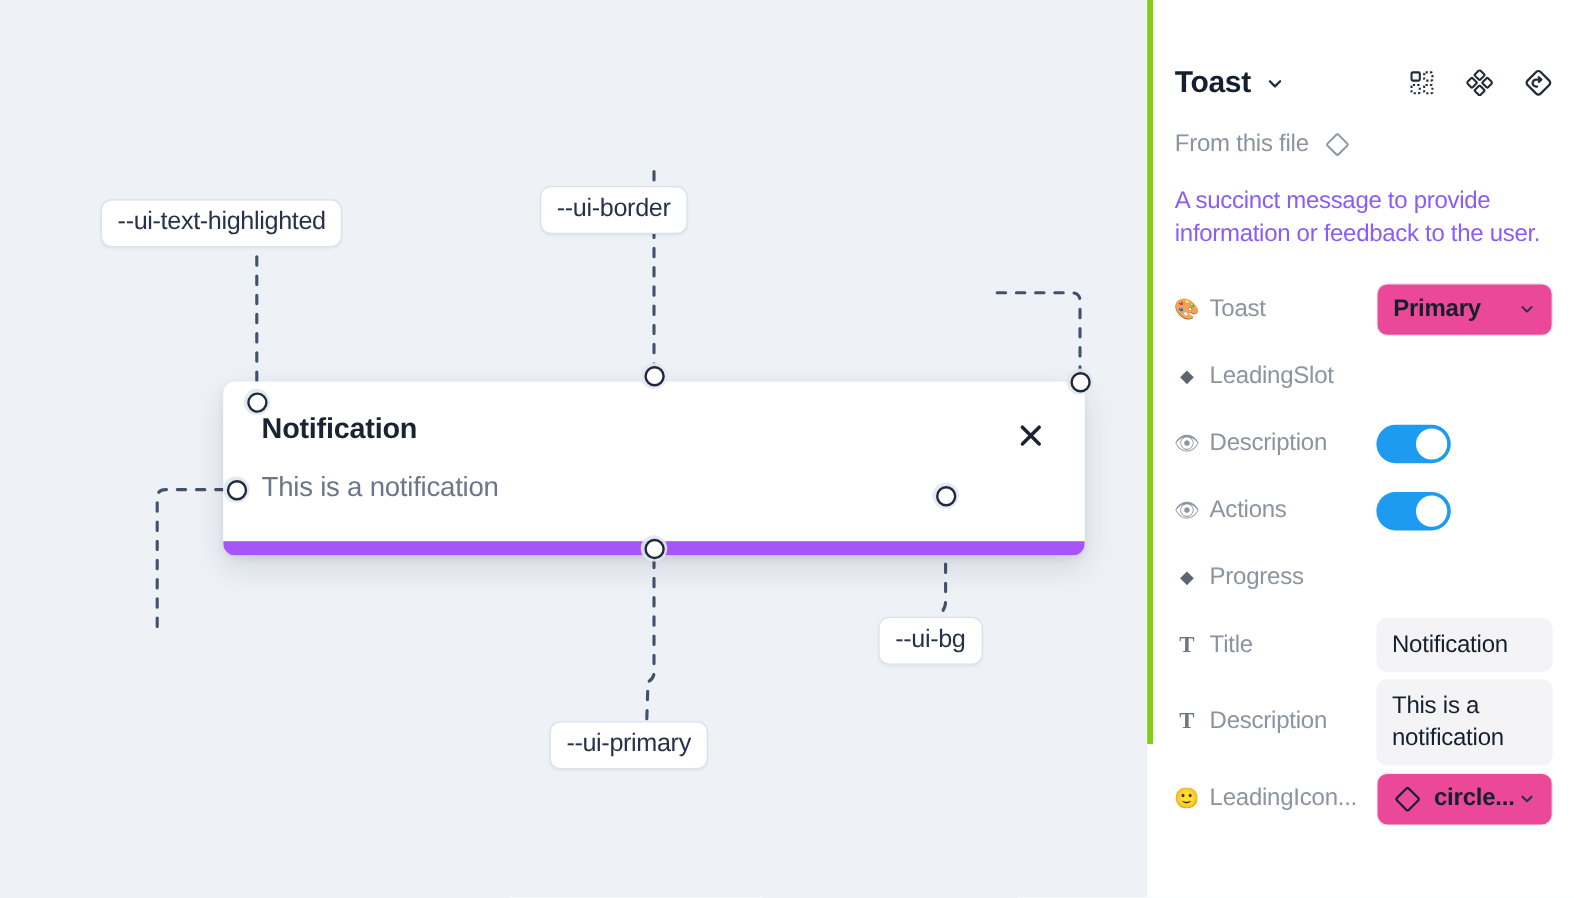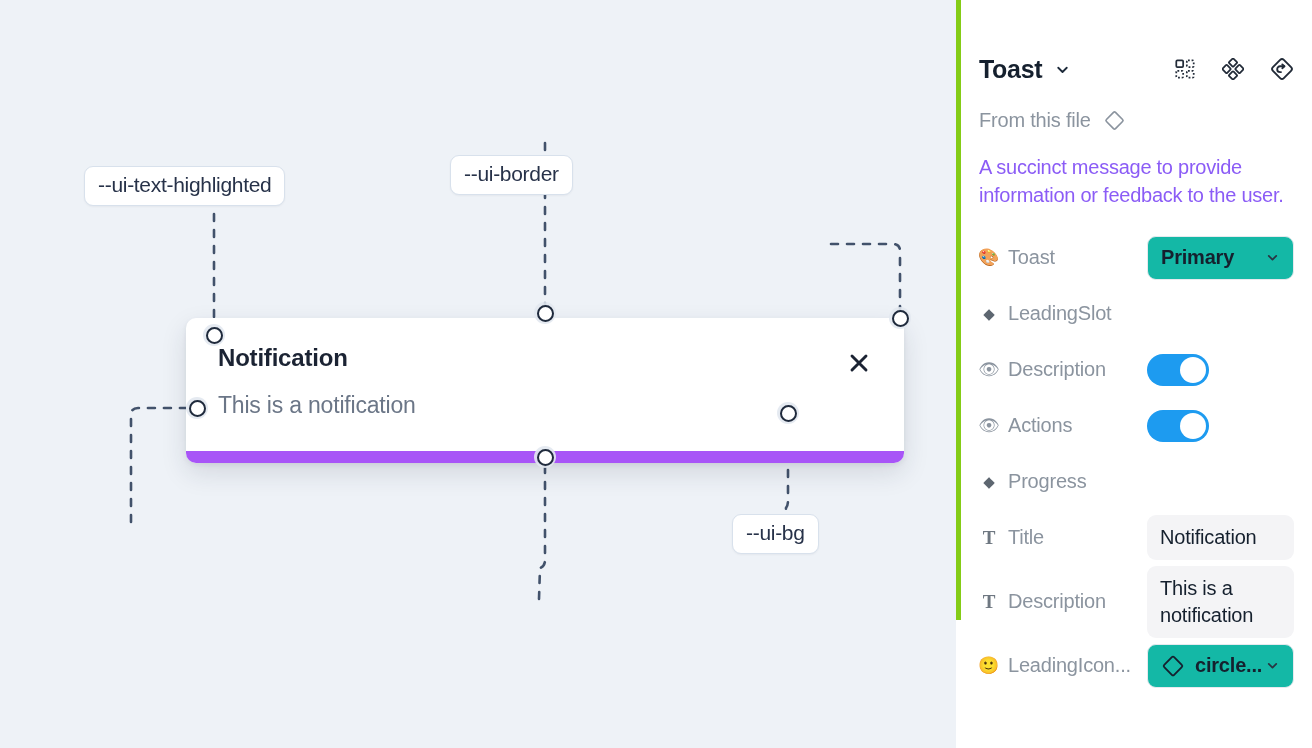--- a/index.html
+++ b/index.html
@@ -126,21 +126,21 @@
     font-size: 20px; color: #8b949f; letter-spacing: -0.2px;
     white-space: nowrap; overflow: hidden;
   }
   .prop-ico { font-size: 17px; line-height: 1; display: inline-flex; width: 20px; justify-content: center; }
   .prop-ico.diamond { color: #5d6670; font-size: 15px; }
   .prop-ico.tglyph { font-family: "Liberation Serif", serif; font-weight: 700; font-size: 19px; color: #6e7781; }
   .prop-ctrl { flex: 1; display: flex; }
 
   .select {
     width: 100%; height: 44px;
-    background: #14b8a6;
+    background: #ec4899;
     border: 1.5px solid #e6e9ee;
     border-radius: 9px;
     display: flex; align-items: center;
     padding: 0 13px;
     font-size: 20px; font-weight: 600; color: #15202e;
     cursor: pointer;
     letter-spacing: -0.2px;
   }
   .select .sel-val { flex: 1; overflow: hidden; white-space: nowrap; }
   .select .sel-ico { margin-right: 10px; display: flex; align-items: center; }
@@ -203,20 +203,21 @@
       <div class="toast-close">
         <svg width="24" height="24" viewBox="0 0 24 24" fill="none" stroke="currentColor" stroke-width="2.9" stroke-linecap="round">
           <path d="M5 5 L19 19 M19 5 L5 19"></path>
         </svg>
       </div>
       <div class="toast-progress"></div>
     </div>
 
     <div class="pill" style="left:84px; top:166px;">--ui-text-highlighted</div>
     <div class="pill" style="left:450px; top:108px;margin-top:47px;">--ui-border</div>
+    <div class="pill" style="left:458px; top:601px;">--ui-primary</div>
     <div class="pill" style="left:732px; top:514px;">--ui-bg</div>
 
     <div class="marker" style="left:203px; top:324px;"></div>
     <div class="marker" style="left:534px; top:302px;"></div>
     <div class="marker" style="left:889px; top:307px;"></div>
     <div class="marker" style="left:186px; top:397px;"></div>
     <div class="marker" style="left:534px; top:446px;"></div>
     <div class="marker" style="left:777px; top:402px;"></div>
   </div>
 

